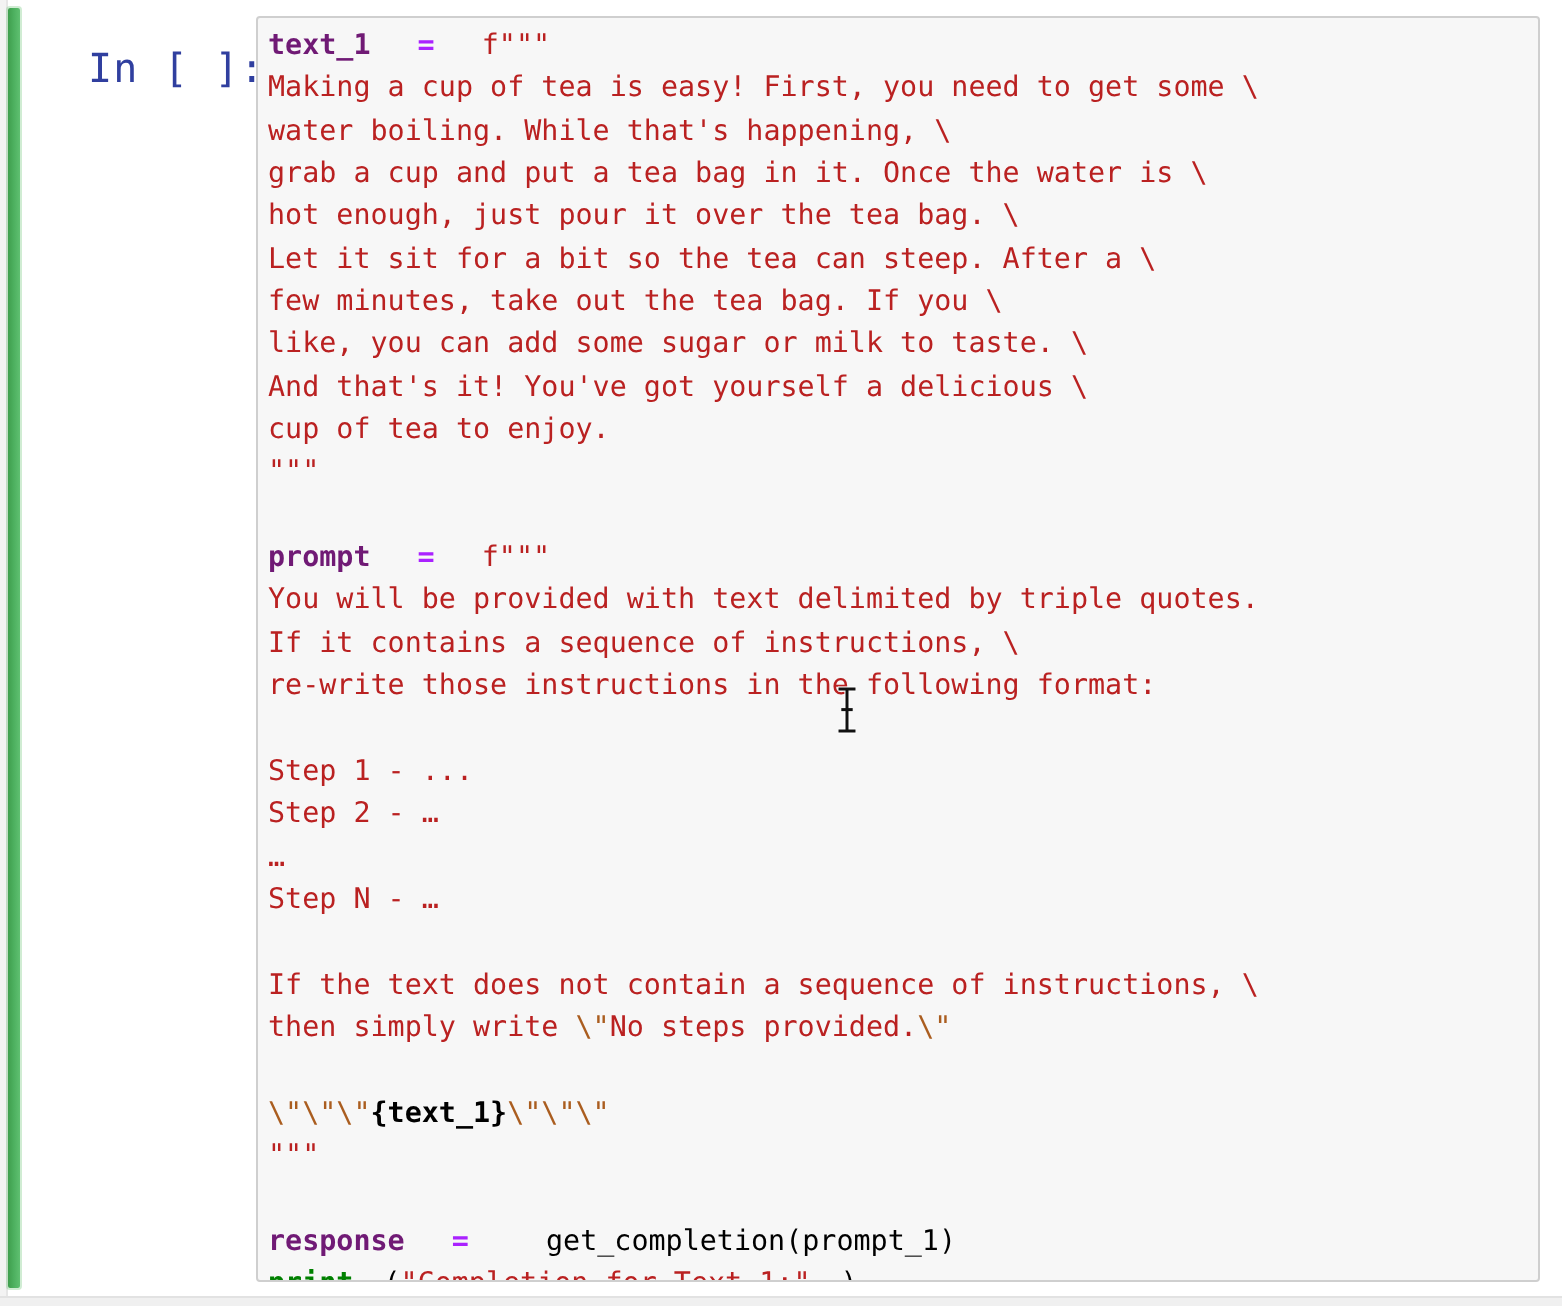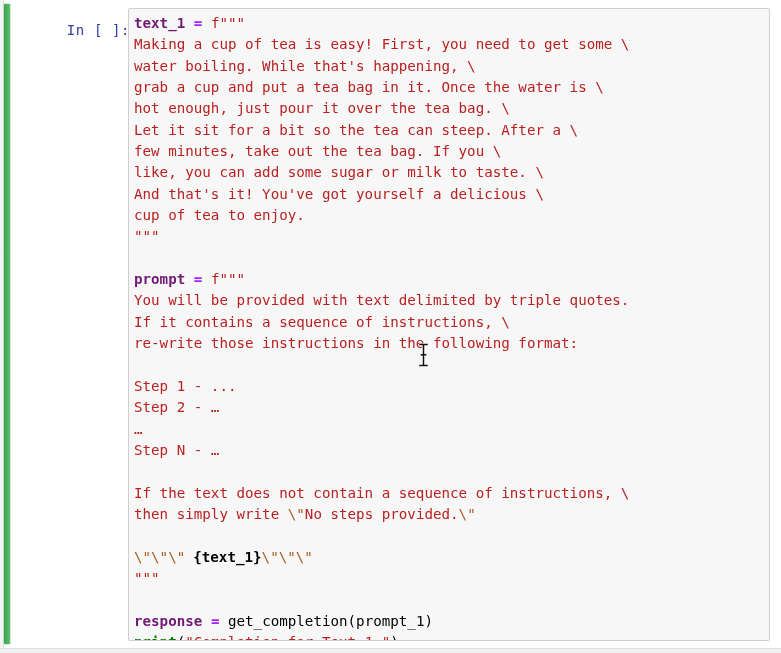--- a/index.html
+++ b/index.html
@@ -64,21 +64,21 @@
 
   
   #input-prompt {
     position: absolute;
     left: 32px;
     top: 18px;
     width: 86px;
     text-align: right;
     color: #303F9F;
     font-family: "DejaVu Sans Mono", "Liberation Mono", monospace;
-    font-size: 14px;
+    font-size: 20px;
     line-height: 1.2;
     letter-spacing: 0.6px;
     white-space: pre;
     user-select: none;
   }
 
   
   #code-area {
     position: absolute;
     left: 116px;
@@ -106,22 +106,22 @@
   }
 
   .ln { display: block; height: 21.35px; }
 
   
   .tok-str   { color: #BA2121; }          
   .tok-esc   { color: #AA5D1F; }
   .tok-op    { color: #AA22FF; font-weight: bold; }
   .tok-bold  { color: #701a75; font-weight: bold; }
   .tok-fn    { color: #008000; font-weight: bold; }  
-  .tok-plain { color: #000000; }
-  .tok-interp{ color: #000000; font-weight: bold; margin-left: 8px; }
+  .tok-plain { color: #000000; margin-left: 15px; }
+  .tok-interp{ color: #000000; font-weight: bold; }
 
   
   #mouse-cursor {
     position: absolute;
     left: 416px;
     top: 341px;
     width: 15px;
     height: 28px;
     pointer-events: none;
   }

